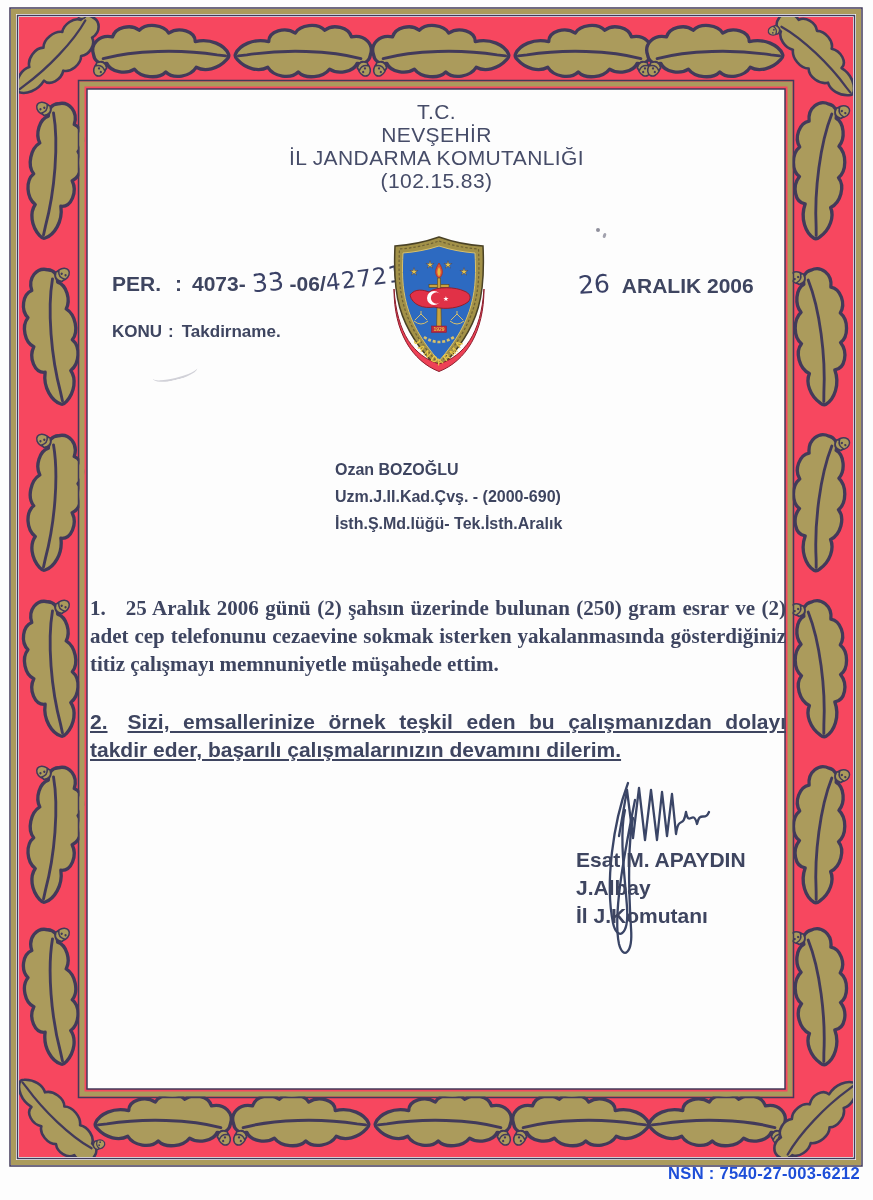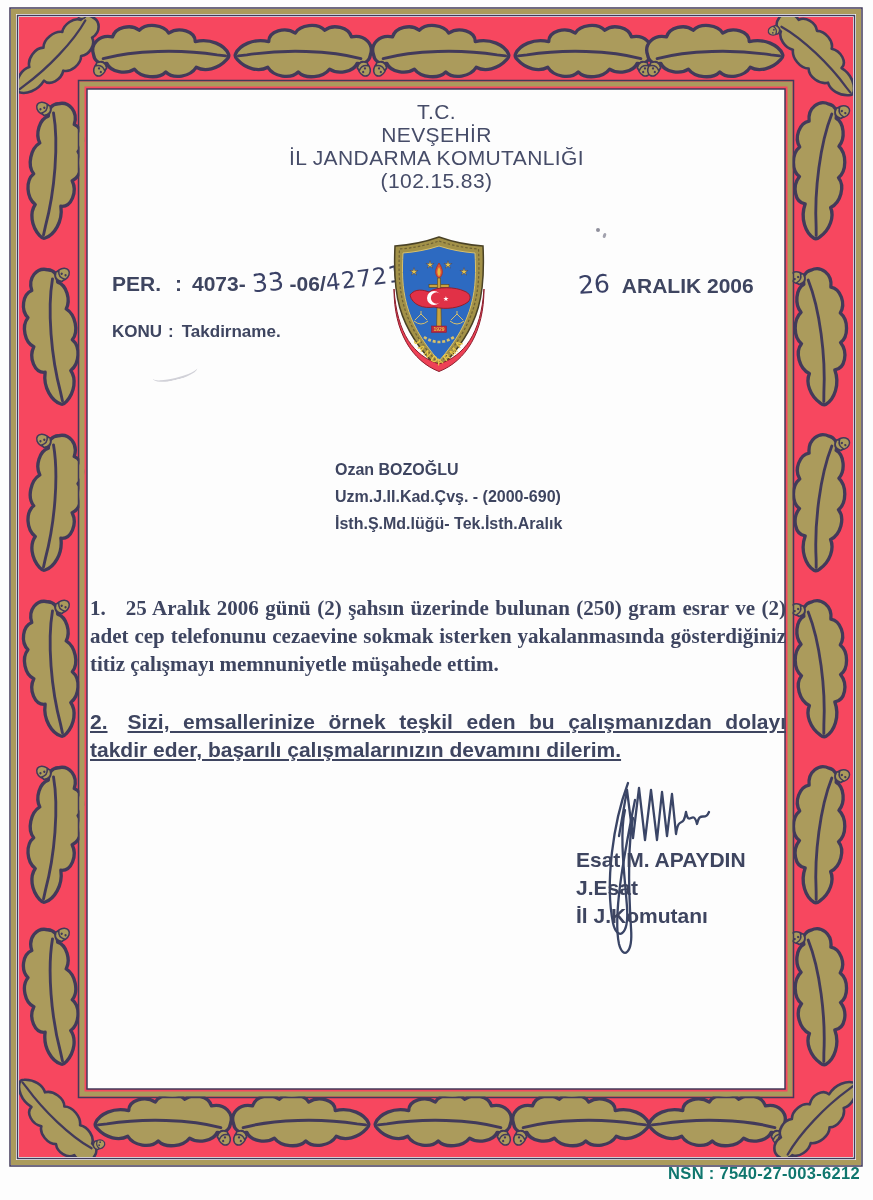--- a/index.html
+++ b/index.html
@@ -24,21 +24,21 @@
   .hand-suffix{font-size:23px;transform:rotate(-7deg) translateY(-5px);letter-spacing:1px;}
   .hand-day{font-size:25px;transform:rotate(-4deg);margin-right:12px;}
   .crest{position:absolute;left:388px;top:234px;z-index:2;}
   .recipient{position:absolute;left:335px;top:456px;font-size:16px;font-weight:bold;line-height:27px;white-space:nowrap;}
   .para{position:absolute;left:90px;width:696px;font-size:21px;font-weight:bold;line-height:28px;text-align:justify;color:#3e4560;}
   .para-1{top:594px;font-family:Liberation Serif, serif;}
   .para-2{top:708px;text-decoration:underline;}
   .pnum{margin-right:20px;}
   .sig-svg{position:absolute;left:583px;top:768px;z-index:1;}
   .sig-block{position:absolute;left:576px;top:846px;font-size:21px;font-weight:bold;line-height:28px;white-space:nowrap;z-index:2;}
-  .nsn{position:absolute;right:13px;top:1164px;font-size:16.5px;font-weight:bold;color:#0f766e;letter-spacing:.3px;}
+  .nsn{position:absolute;right:13px;top:1164px;font-size:16.5px;font-weight:bold;color:#1d4ed8;letter-spacing:.3px;}
   .smudge{position:absolute;left:152px;top:366px;width:46px;height:12px;border-bottom:2px solid #c3c3cc;border-radius:50%;transform:rotate(-14deg);opacity:.75;}
   .dot-mark{position:absolute;left:596px;top:228px;width:4px;height:4px;background:#8f8f9c;border-radius:50%;}
   .dot-mark2{position:absolute;left:603px;top:233px;width:3px;height:5px;background:#a2a2ae;border-radius:40%;transform:rotate(20deg);}
   .sig-path{stroke:#3a4566;stroke-width:2.3;fill:none;stroke-linecap:round;stroke-linejoin:round;}
   .ribbon-text{fill:#e8c84a;font-family:"Liberation Sans",sans-serif;font-weight:bold;font-size:9px;letter-spacing:2.5px;}
   .crest-star{fill:#e3c44c;stroke:#433b5b;stroke-width:.4;font-family:"DejaVu Sans",sans-serif;}
 </style>
 </head>
 <body>
 
@@ -184,20 +184,20 @@
     </div>
 
     <svg class="sig-svg" width="140" height="200" viewBox="0 0 140 200">
       <path class="sig-path" d="M45,15 C30,55 22,115 30,155 C34,173 46,169 44,139 C42,110 36,68 42,42"></path>
       <path class="sig-path" d="M36,68 L44,22 L50,70 L56,20 L62,72 L68,22 L74,72 L79,24 L84,68 L89,26 L93,66 C96,46 100,62 103,44 C106,60 110,40 114,56 C117,42 122,54 126,44"></path>
       <path class="sig-path" d="M52,32 C40,92 30,148 36,176 C40,192 50,186 48,160 C46,128 44,82 50,50"></path>
     </svg>
 
     <div class="sig-block">
       <div>Esat M. APAYDIN</div>
-      <div>J.Esat</div>
+      <div>J.Albay</div>
       <div>İl J.Komutanı</div>
     </div>
 
     <div class="nsn">NSN : 7540-27-003-6212</div>
 
   </div>
 </div>
 
 </body></html>

